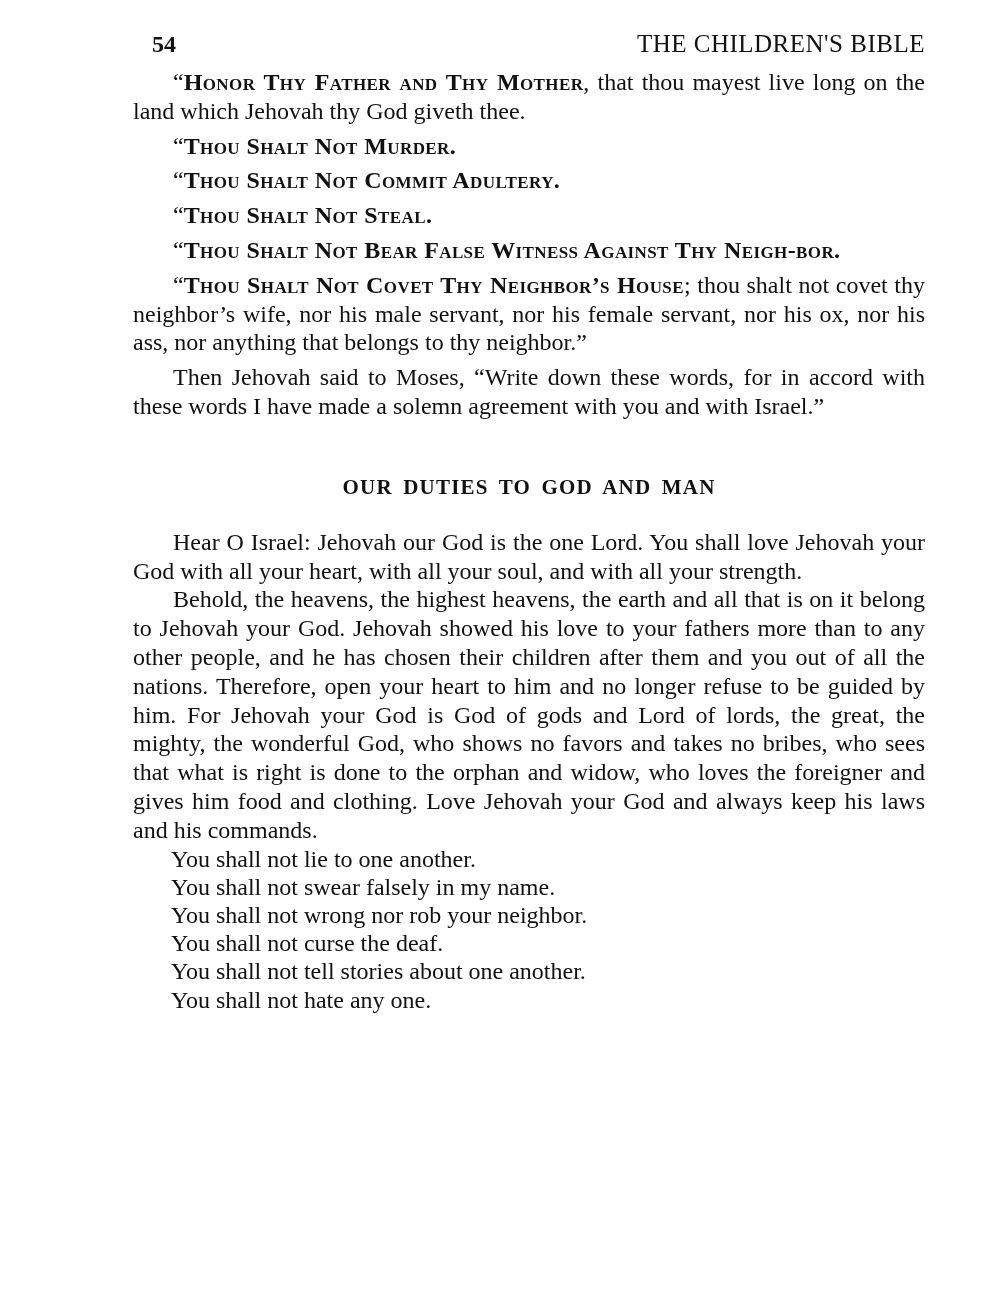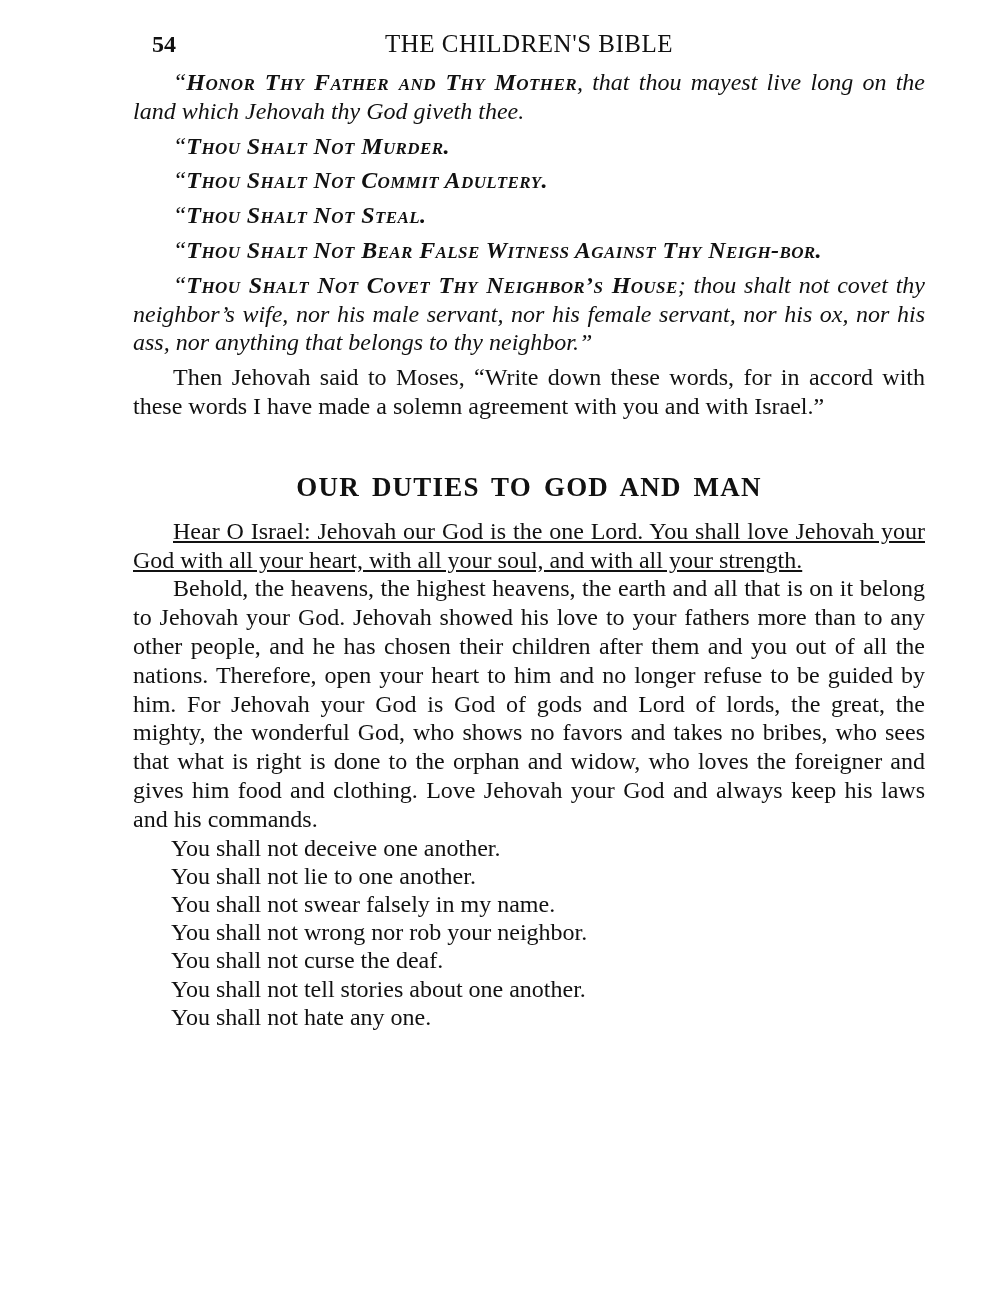--- a/index.html
+++ b/index.html
@@ -31,62 +31,61 @@
       position: absolute;
       left: 19px;
       top: 0;
       font-weight: bold;
       font-size: 24px;
     }
     .running-head .book-title {
       position: absolute;
       left: 0;
       right: 0;
-      text-align: center;
+      text-align: right;
       letter-spacing: 0.5px;
       font-family: Liberation Serif, serif;
     }
     p {
       margin: 0;
       font-size: 24px;
       line-height: 28.8px;
       text-align: justify;
     }
     .indent {
       text-indent: 40px;
     }
     .sc {
       font-variant: small-caps;
       font-weight: bold;
       letter-spacing: 0.4px;
     }
     .cmd {
       margin-top: 4px;
-      font-style: italic;
     }
     .cmd:first-of-type {
       margin-top: 0;
     }
     .gap-s { margin-top: 6px; }
     .section-heading {
       margin-top: 52px;
-      margin-bottom: 16px;
+      margin-bottom: 27px;
       text-align: center;
-      font-size: 27px;
+      font-size: 21px;
       line-height: 28px;
       font-weight: bold;
       letter-spacing: 1.2px;
       word-spacing: 4px;
     }
     .list-line {
       text-align: left;
       padding-left: 38px;
       line-height: 28.2px;
     }
-    .body-after-heading { margin-top: 0; text-decoration: underline; }
+    .body-after-heading { margin-top: 0; }
     .hanging-end { margin-bottom: 0; }
   </style>
 </head>
 <body>
 
 <div class="page">
 
   <div class="running-head">
     <span class="page-num">54</span>
     <span class="book-title">THE CHILDREN'S BIBLE</span>
@@ -102,21 +101,20 @@
     <p class="indent gap-s">Then Jehovah said to Moses, “Write down these words, for in accord with these words I have made a solemn agreement with you and with Israel.”</p>
   </div>
 
   <div class="section-heading">OUR DUTIES TO GOD AND MAN</div>
 
   <div>
     <p class="indent body-after-heading">Hear O Israel: Jehovah our God is the one Lord.  You shall love Jehovah your God with all your heart, with all your soul, and with all your strength.</p>
     <p class="indent">Behold, the heavens, the highest heavens, the earth and all that is on it belong to Jehovah your God.  Jehovah showed his love to your fathers more than to any other people, and he has chosen their children after them and you out of all the nations.  Therefore, open your heart to him and no longer refuse to be guided by him.  For Jehovah your God is God of gods and Lord of lords, the great, the mighty, the wonderful God, who shows no favors and takes no bribes, who sees that what is right is done to the orphan and widow, who loves the foreigner and gives him food and clothing.  Love Jehovah your God and always keep his laws and his commands.</p>
 
     <div>
-      <p class="list-line">You shall not deceive one another.</p>
       <p class="list-line">You shall not lie to one another.</p>
       <p class="list-line">You shall not swear falsely in my name.</p>
       <p class="list-line">You shall not wrong nor rob your neighbor.</p>
       <p class="list-line">You shall not curse the deaf.</p>
       <p class="list-line">You shall not tell stories about one another.</p>
       <p class="list-line">You shall not hate any one.</p>
     </div>
   </div>
 
 </div>

